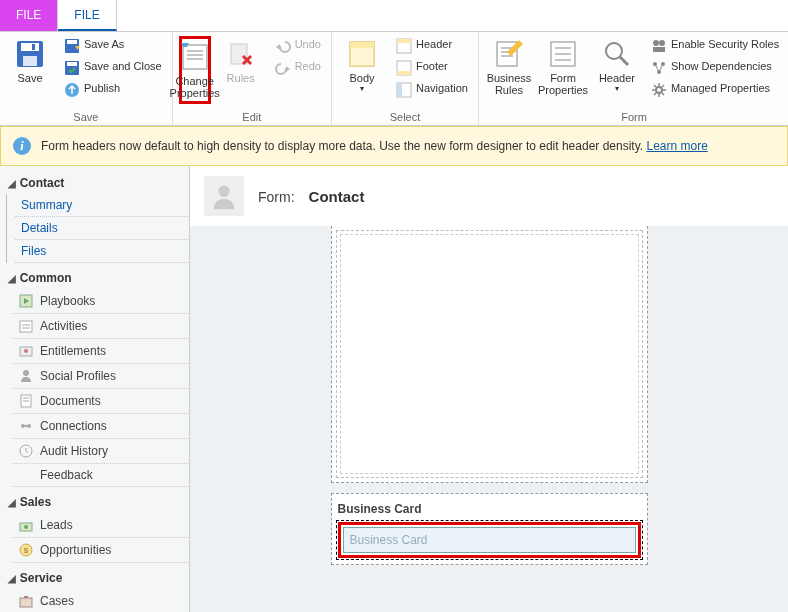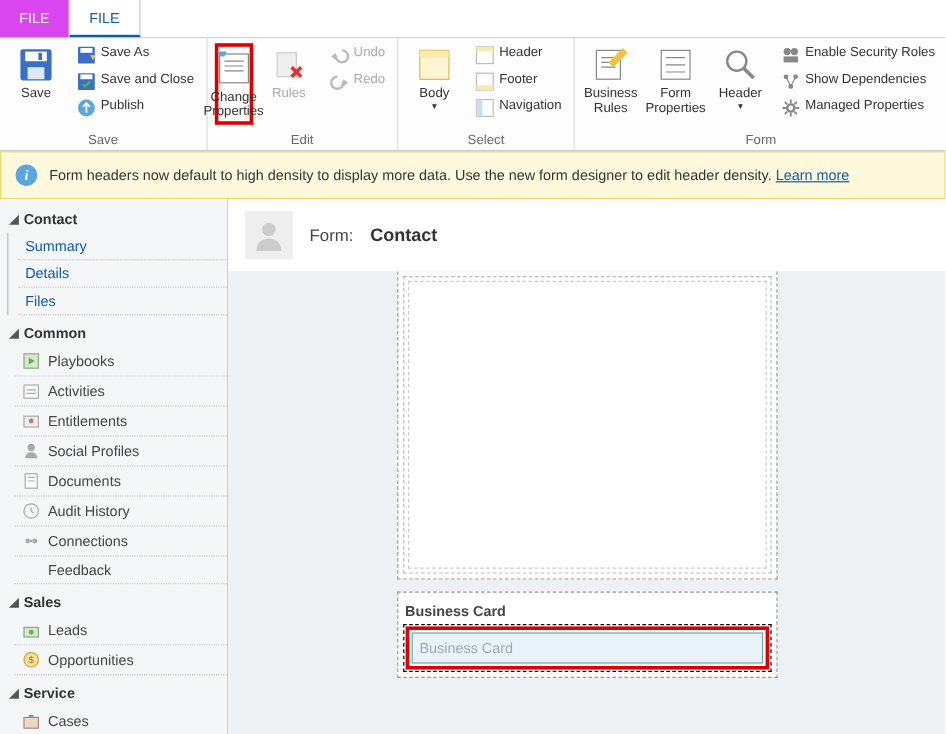--- a/index.html
+++ b/index.html
@@ -373,35 +373,35 @@
                 <rect x="3" y="2" width="10" height="12" fill="#fff" stroke="#aaa"></rect>
                 <line x1="5" y1="5" x2="11" y2="5" stroke="#aaa"></line>
                 <line x1="5" y1="8" x2="11" y2="8" stroke="#aaa"></line>
               </svg>
             </span>
             <span>Documents</span>
           </div>
         <div class="side-item plain">
             <span class="leaf-icon">
               <svg viewBox="0 0 16 16">
-                <circle cx="8" cy="8" r="6" fill="none" stroke="#aaa"></circle>
-                <path d="M8 5v3l2 2" stroke="#aaa" fill="none"></path>
-              </svg>
-            </span>
-            <span>Audit History</span>
-          </div>
-        <div class="side-item plain">
-            <span class="leaf-icon">
-              <svg viewBox="0 0 16 16">
                 <circle cx="5" cy="8" r="2" fill="#aaa"></circle>
                 <circle cx="11" cy="8" r="2" fill="#aaa"></circle>
                 <line x1="7" y1="8" x2="9" y2="8" stroke="#aaa" stroke-width="2"></line>
               </svg>
             </span>
             <span>Connections</span>
+          </div>
+        <div class="side-item plain">
+            <span class="leaf-icon">
+              <svg viewBox="0 0 16 16">
+                <circle cx="8" cy="8" r="6" fill="none" stroke="#aaa"></circle>
+                <path d="M8 5v3l2 2" stroke="#aaa" fill="none"></path>
+              </svg>
+            </span>
+            <span>Audit History</span>
           </div>
         <div class="side-item plain" style="padding-left:28px;">
             <span>Feedback</span>
           </div>
       </div>
     </div>
 
     <div class="side-section">
       <div class="side-header">
           <span class="caret">◢</span>

